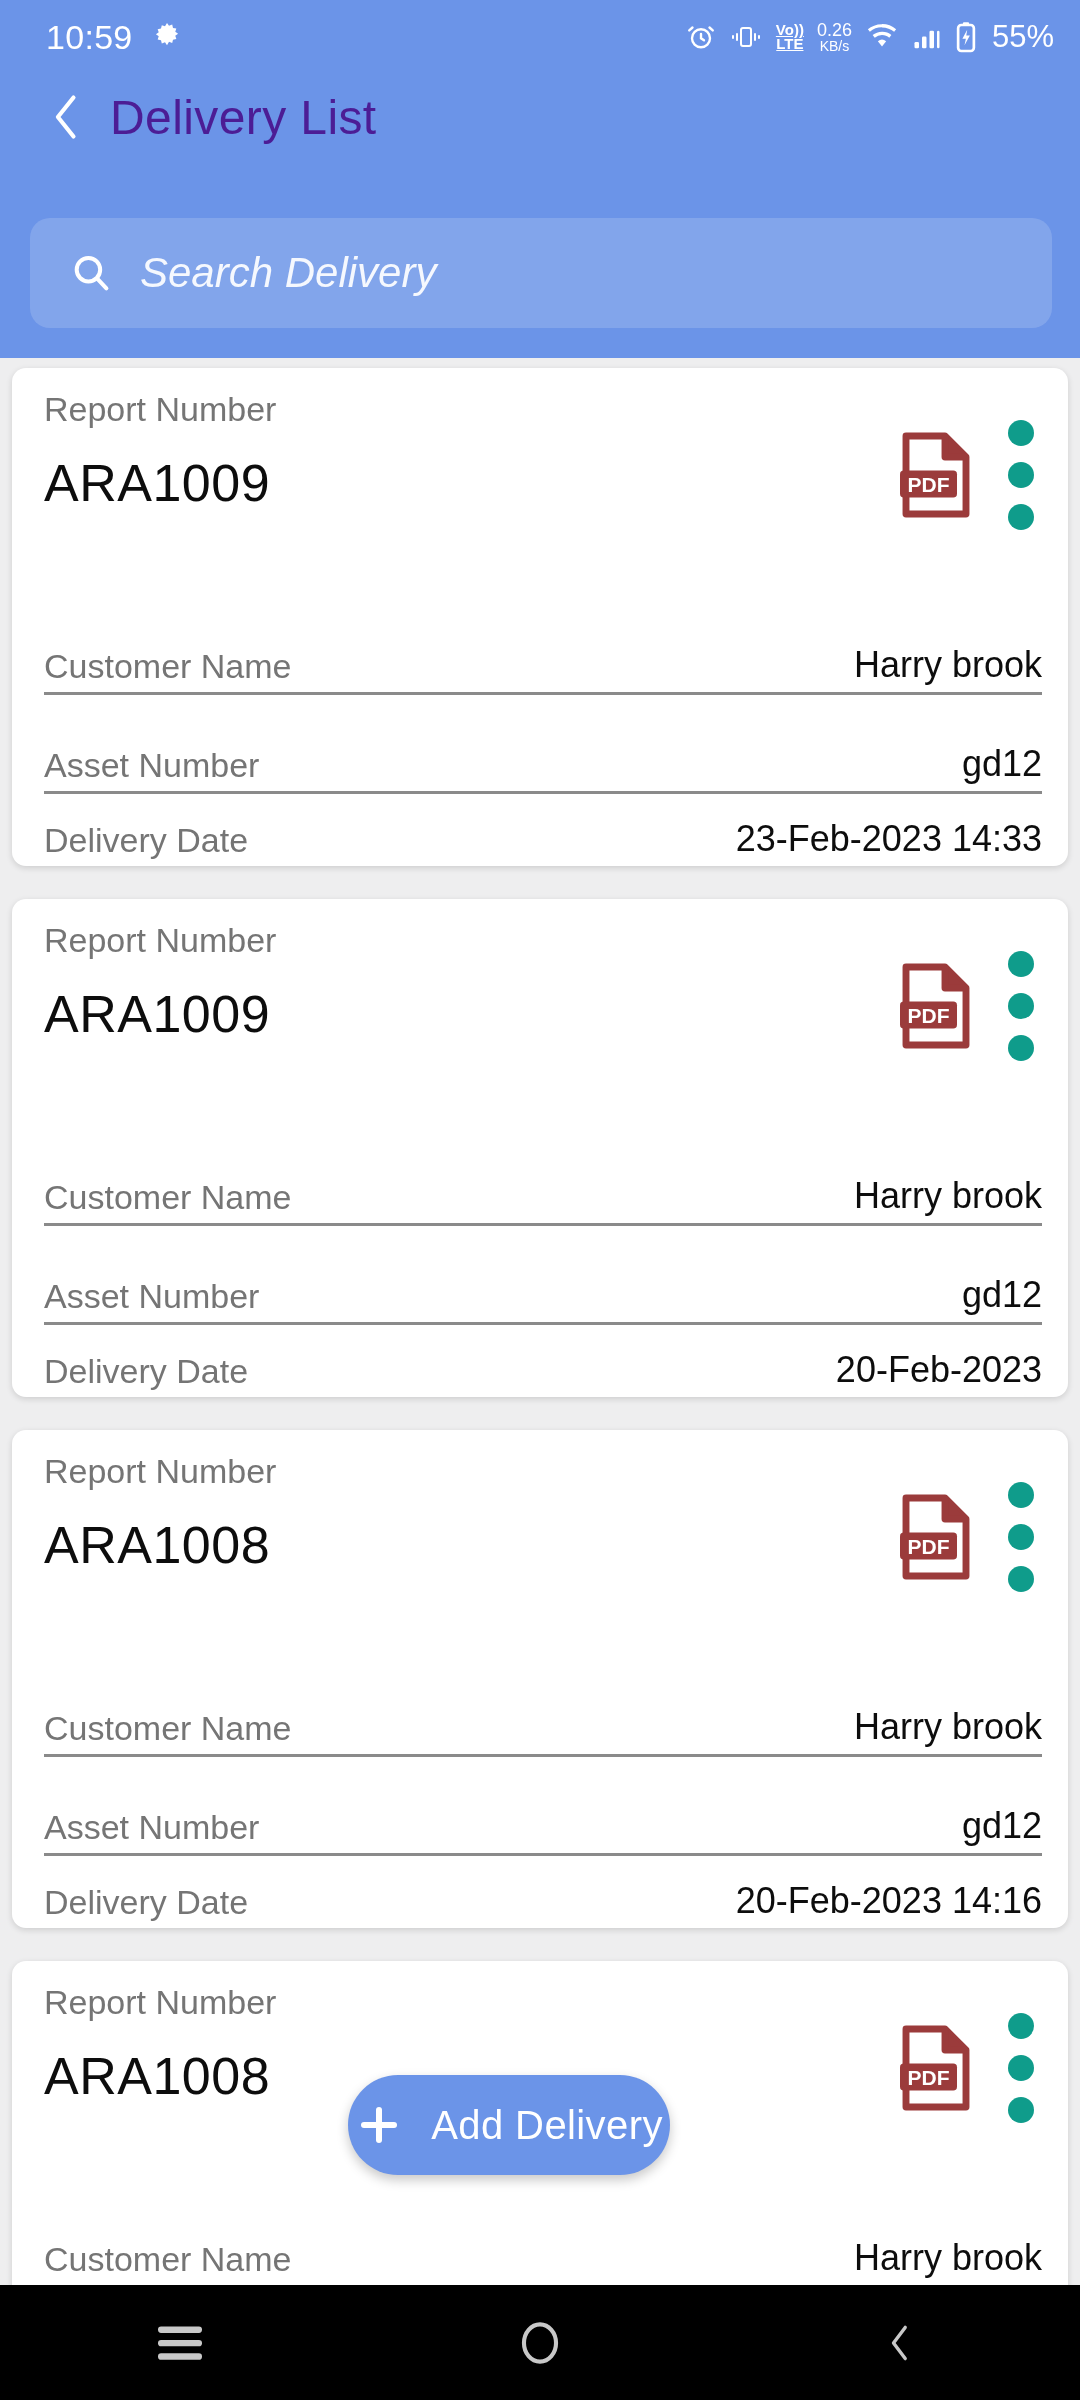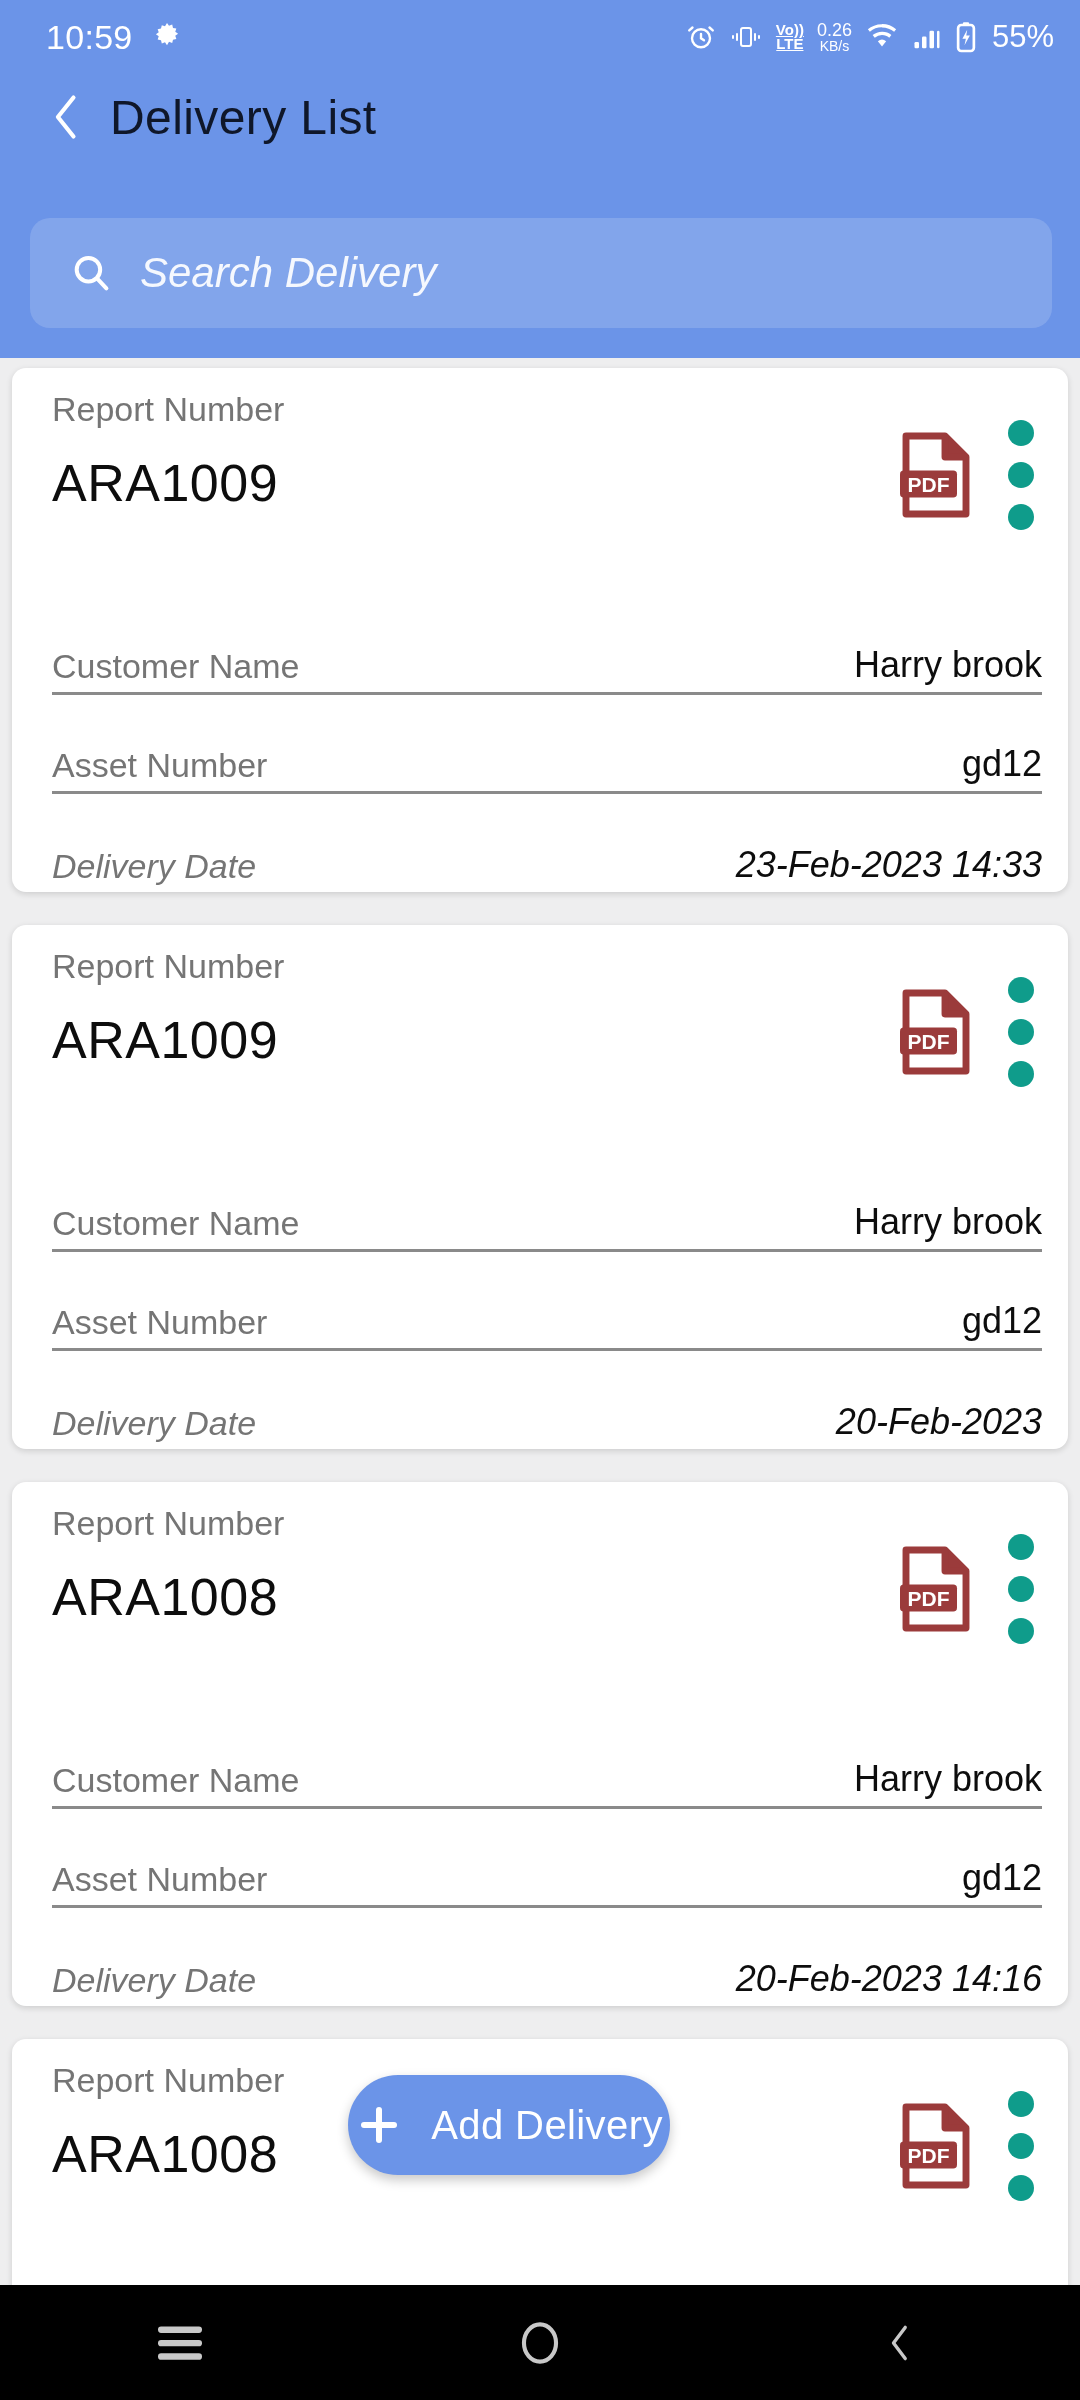--- a/index.html
+++ b/index.html
@@ -24,50 +24,50 @@
   .sb-time{ font-size:34px; letter-spacing:.3px; }
   .sb-right{ margin-left:auto; margin-right:26px; display:flex; align-items:center; gap:13px; }
   .sb-ico{ display:block; }
   .volte{ display:flex; flex-direction:column; align-items:center; line-height:.92; font-size:15px; font-weight:bold;text-decoration:underline; }
   .netspd{ display:flex; flex-direction:column; align-items:center; line-height:1.0; font-size:18px; }
   .netspd .u{ font-size:14px; }
   .sb-batt{ font-size:31px; margin-left:2px; }
 
   .titlerow{ position:absolute; top:62px; left:0; width:1080px; height:110px; display:flex; align-items:center; }
   .backbtn{ margin-left:44px; width:46px; height:56px; display:flex; align-items:center; justify-content:center; }
-  .title{ color:#0f172a; font-size:48px; margin-left:20px; letter-spacing:.4px; }
+  .title{ color:#4c1d95; font-size:48px; margin-left:20px; letter-spacing:.4px; }
 
   .searchwrap{
     position:absolute; top:218px; left:30px;
     width:1022px; height:110px; border-radius:20px;
     background:rgba(255,255,255,0.16);
     display:flex; align-items:center;
   }
   .searchicon{ margin-left:38px; width:46px; height:46px; display:flex; align-items:center; justify-content:center; }
   .searchph{ color:rgba(255,255,255,0.92); font-size:42px; margin-left:26px;font-style:italic; }
 
   
   .list{ position:absolute; top:368px; left:0; width:1080px; height:1930px; }
   .card{
     position:relative; margin:0 12px 33px 12px; background:#fff;
     border-radius:14px; box-shadow:0 2px 6px rgba(0,0,0,.14);
-    padding:22px 26px 0 40px; overflow:hidden;
+    padding:22px 26px 0 32px; overflow:hidden;
   }
   .c-label{ color:#757575; font-size:34px; }
   .c-top{ position:relative; height:206px; }
   .c-report{ color:#0d0d0d; font-size:52px; margin-top:24px; letter-spacing:.5px; }
   .c-actions{ position:absolute; right:8px; top:30px; display:flex; align-items:center; gap:36px; }
   .pdficon{ width:72px; height:92px; }
   .dots{ display:flex; flex-direction:column; gap:16px; }
   .dot{ width:26px; height:26px; border-radius:50%; background:#0f9c8b; }
 
   .c-row{ display:flex; align-items:flex-end; justify-content:space-between; height:96px; padding-bottom:6px; }
   .c-val{ color:#0d0d0d; font-size:36px; text-align:right; }
   .c-div{ height:3px; background:#8a8a8a; }
-  .c-row.last{ height:98px;font-style:italic; }
+  .c-row.last{ height:72px; }
 
   
   .fab{
     position:absolute; left:348px; top:2075px; width:322px; height:100px;
     background:#6b94e8; border-radius:50px; display:flex; align-items:center;
     justify-content:center; gap:28px; box-shadow:0 5px 12px rgba(0,0,0,.22);
   }
   .fab-plus{ width:48px; height:48px; }
   .fab-label{ color:#fff; font-size:40px; font-weight:normal; letter-spacing:.4px; }
 

